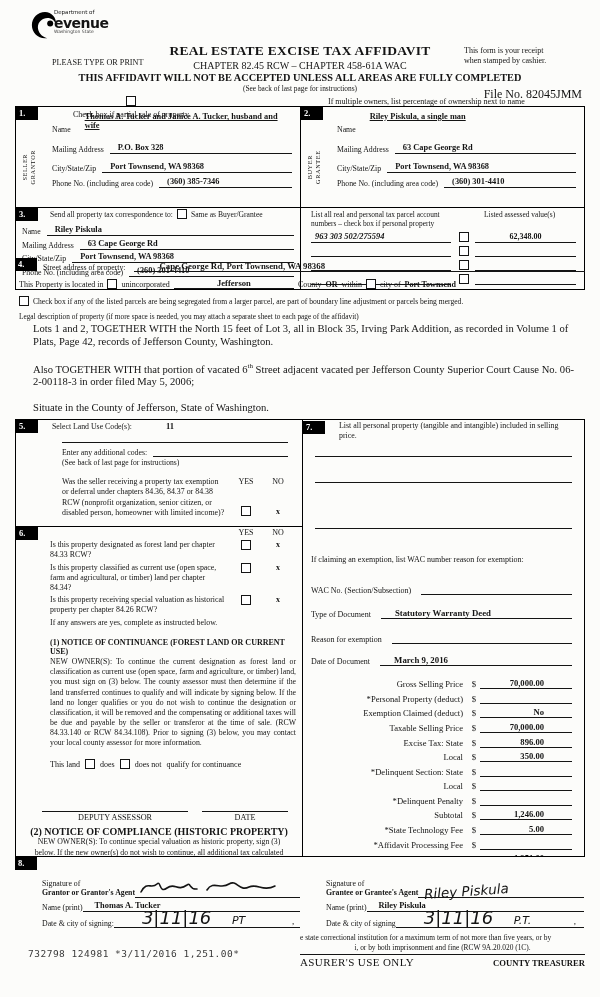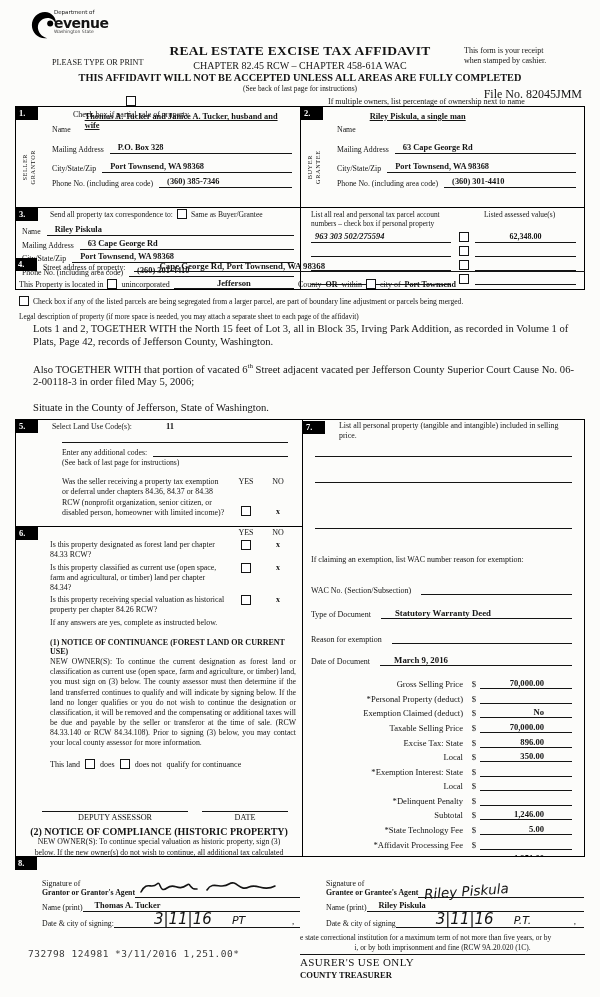--- a/index.html
+++ b/index.html
@@ -126,26 +126,26 @@
   .slab{flex:none;line-height:1.25;}
   .slab .l2{font-weight:bold;}
   .sigline{flex:1;border-bottom:1px solid #141414;position:relative;height:22px;}
   .hand{font-family:"DejaVu Sans",sans-serif;font-style:italic;}
   .gsig{position:absolute;left:6px;bottom:-2px;font-size:13.5px;transform:rotate(-4deg);white-space:nowrap;}
   .scrib{position:absolute;left:2px;bottom:-3px;}
   .srow2{display:flex;align-items:flex-end;font-size:7.8px;margin-top:3px;}
   .srow2 .val{flex:1;border-bottom:1px solid #141414;font-weight:bold;font-size:8.4px;padding-left:12px;min-height:10px;}
   .srow3{display:flex;align-items:flex-end;font-size:7.8px;margin-top:2px;}
   .srow3 .val{flex:1;border-bottom:1px solid #141414;min-height:13px;position:relative;}
-  .hdate{position:absolute;left:40px;bottom:-1px;font-size:15px;}
+  .hdate{position:absolute;left:28px;bottom:-1px;font-size:18px;}
   .hcity{position:absolute;left:118px;bottom:0;font-size:11px;}
   .hmark{position:absolute;left:178px;bottom:1px;font-size:9px;}
   .fineblock{margin:5px 15px 0 300px;font-size:7.4px;line-height:1.35;border-bottom:1px solid #141414;padding-bottom:1px;}
   .fineblock .f2{text-align:center;}
-  .trerow{display:flex;justify-content:space-between;align-items:flex-start;margin:1px 15px 0 300px;flex-direction:column;}
+  .trerow{display:flex;justify-content:space-between;align-items:flex-start;margin:1px 15px 0 300px;}
   .tuse{font-size:11px;letter-spacing:0.4px;}
   .ctre{font-weight:bold;font-size:8.6px;padding-top:2px;}
   .stamp{position:absolute;left:28px;top:948px;font-family:"DejaVu Sans Mono",monospace;
          font-size:9.5px;color:#3a3a3a;letter-spacing:0.5px;}
 </style>
 </head>
 <body>
 
 <div class="page">
 
@@ -439,21 +439,21 @@
           <span class="flab">Excise Tax:  State</span>
           <span class="fd">$</span>
           <span class="fval">896.00</span>
         </div>
         <div class="fee">
           <span class="flab">Local</span>
           <span class="fd">$</span>
           <span class="fval">350.00</span>
         </div>
         <div class="fee">
-          <span class="flab">*Exemption Interest:  State</span>
+          <span class="flab">*Delinquent Section:  State</span>
           <span class="fd">$</span>
           <span class="fval"></span>
         </div>
         <div class="fee">
           <span class="flab">Local</span>
           <span class="fd">$</span>
           <span class="fval"></span>
         </div>
         <div class="fee">
           <span class="flab">*Delinquent Penalty</span>

